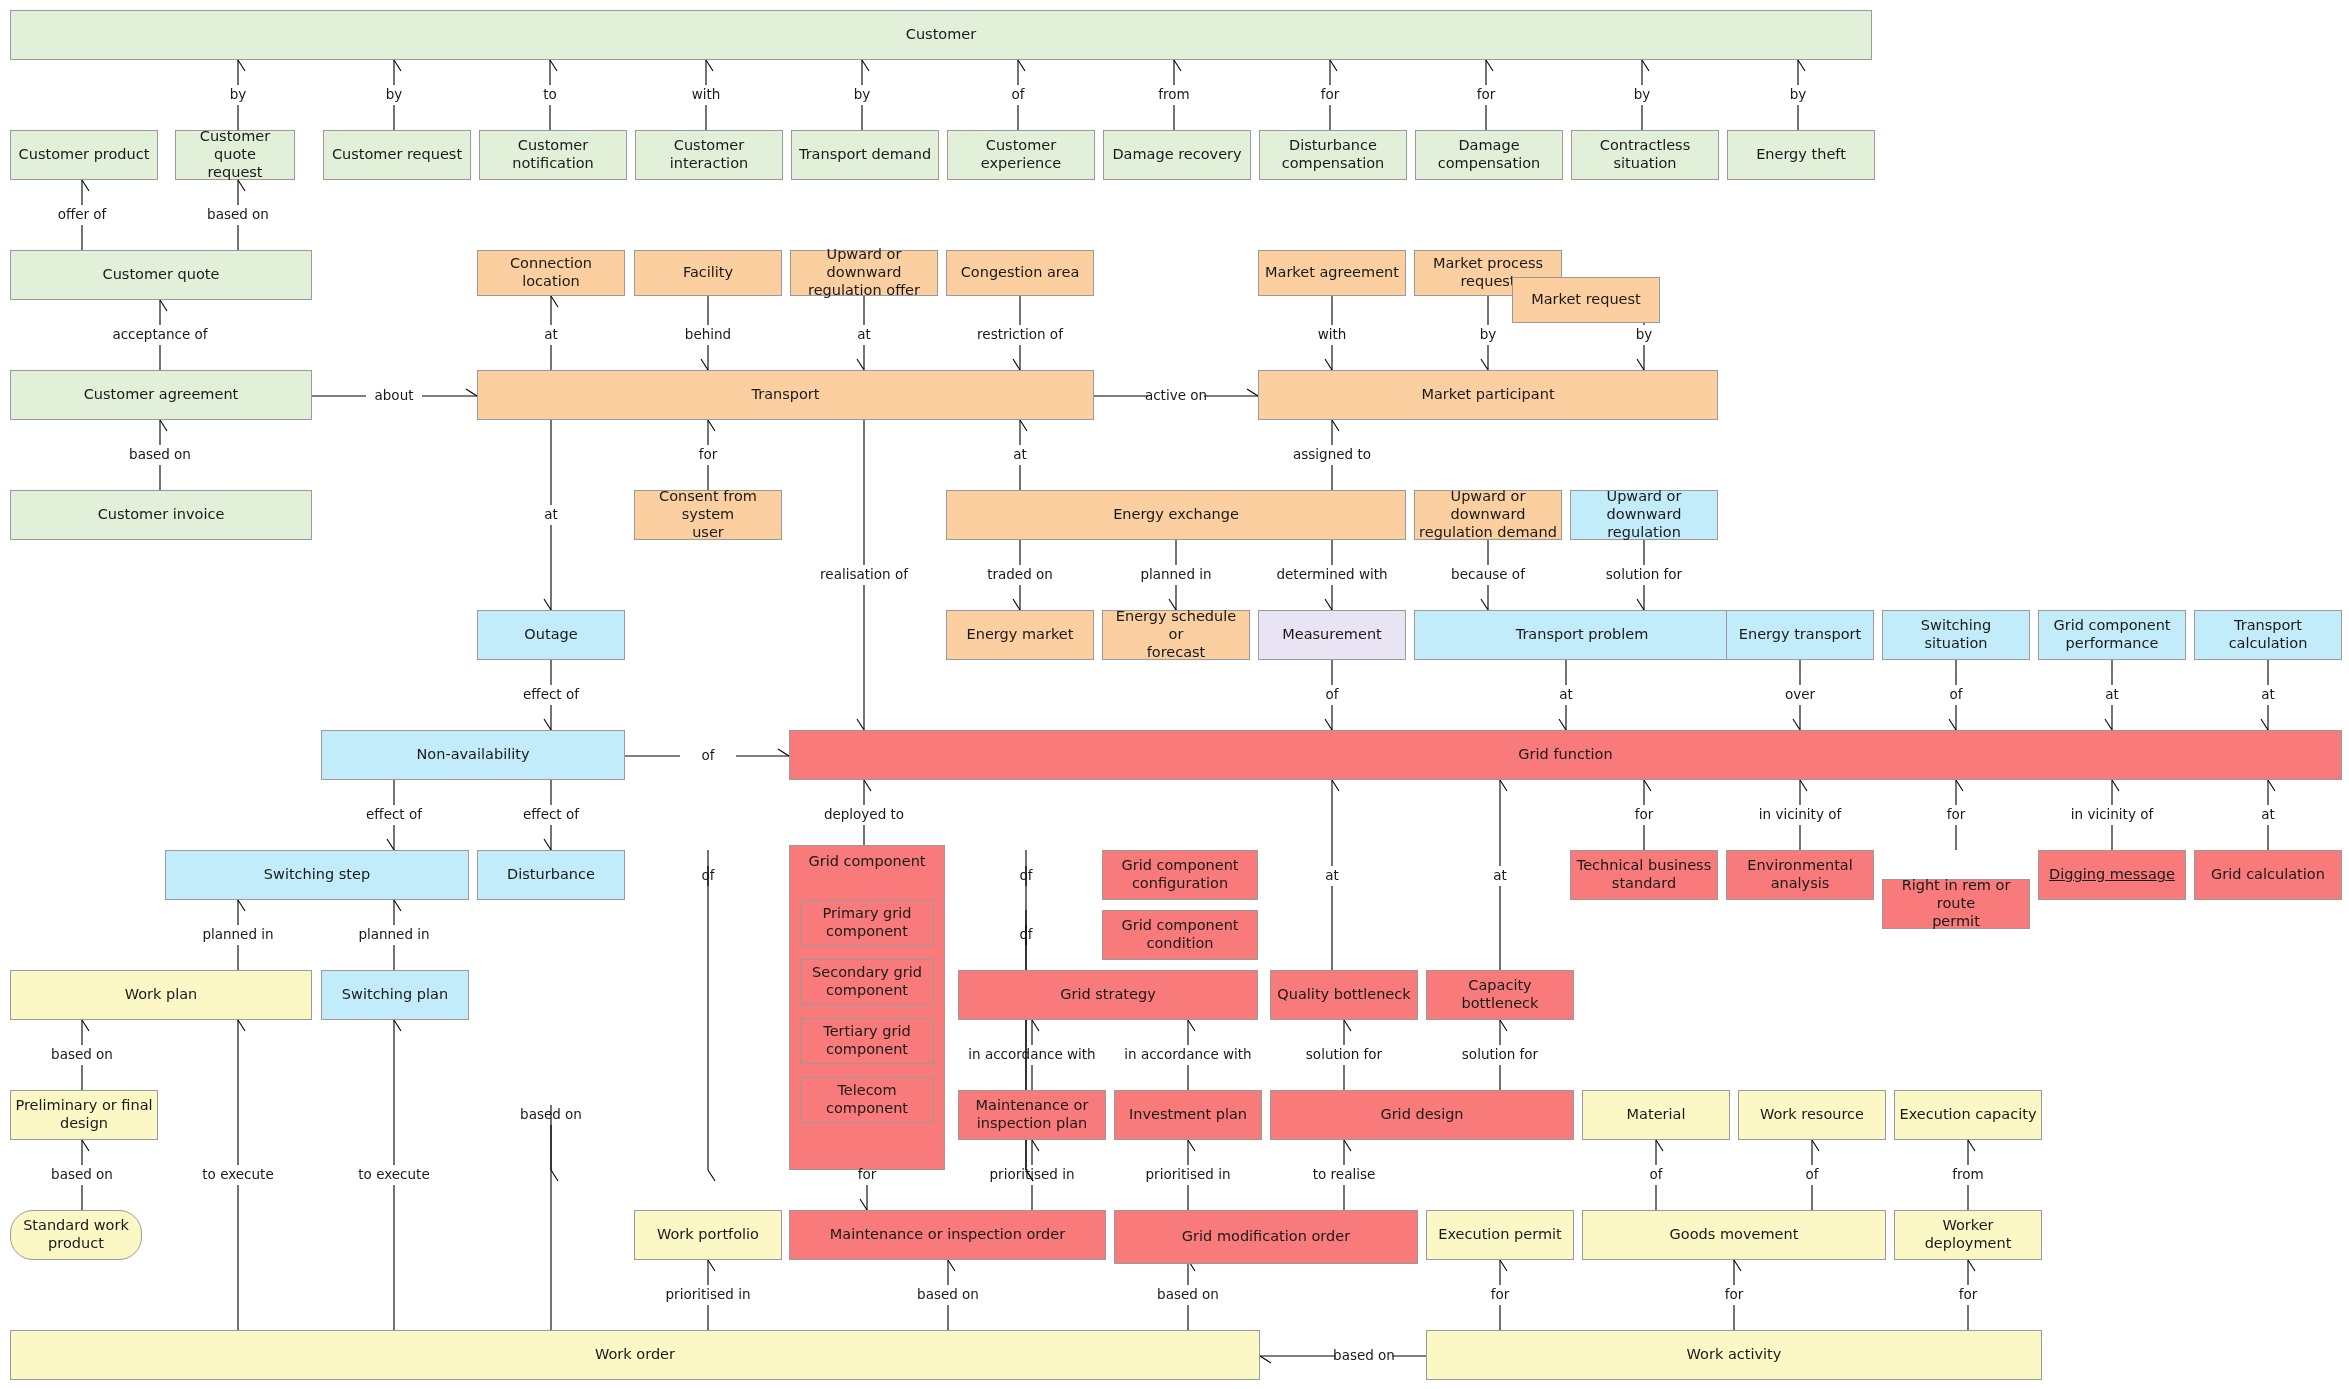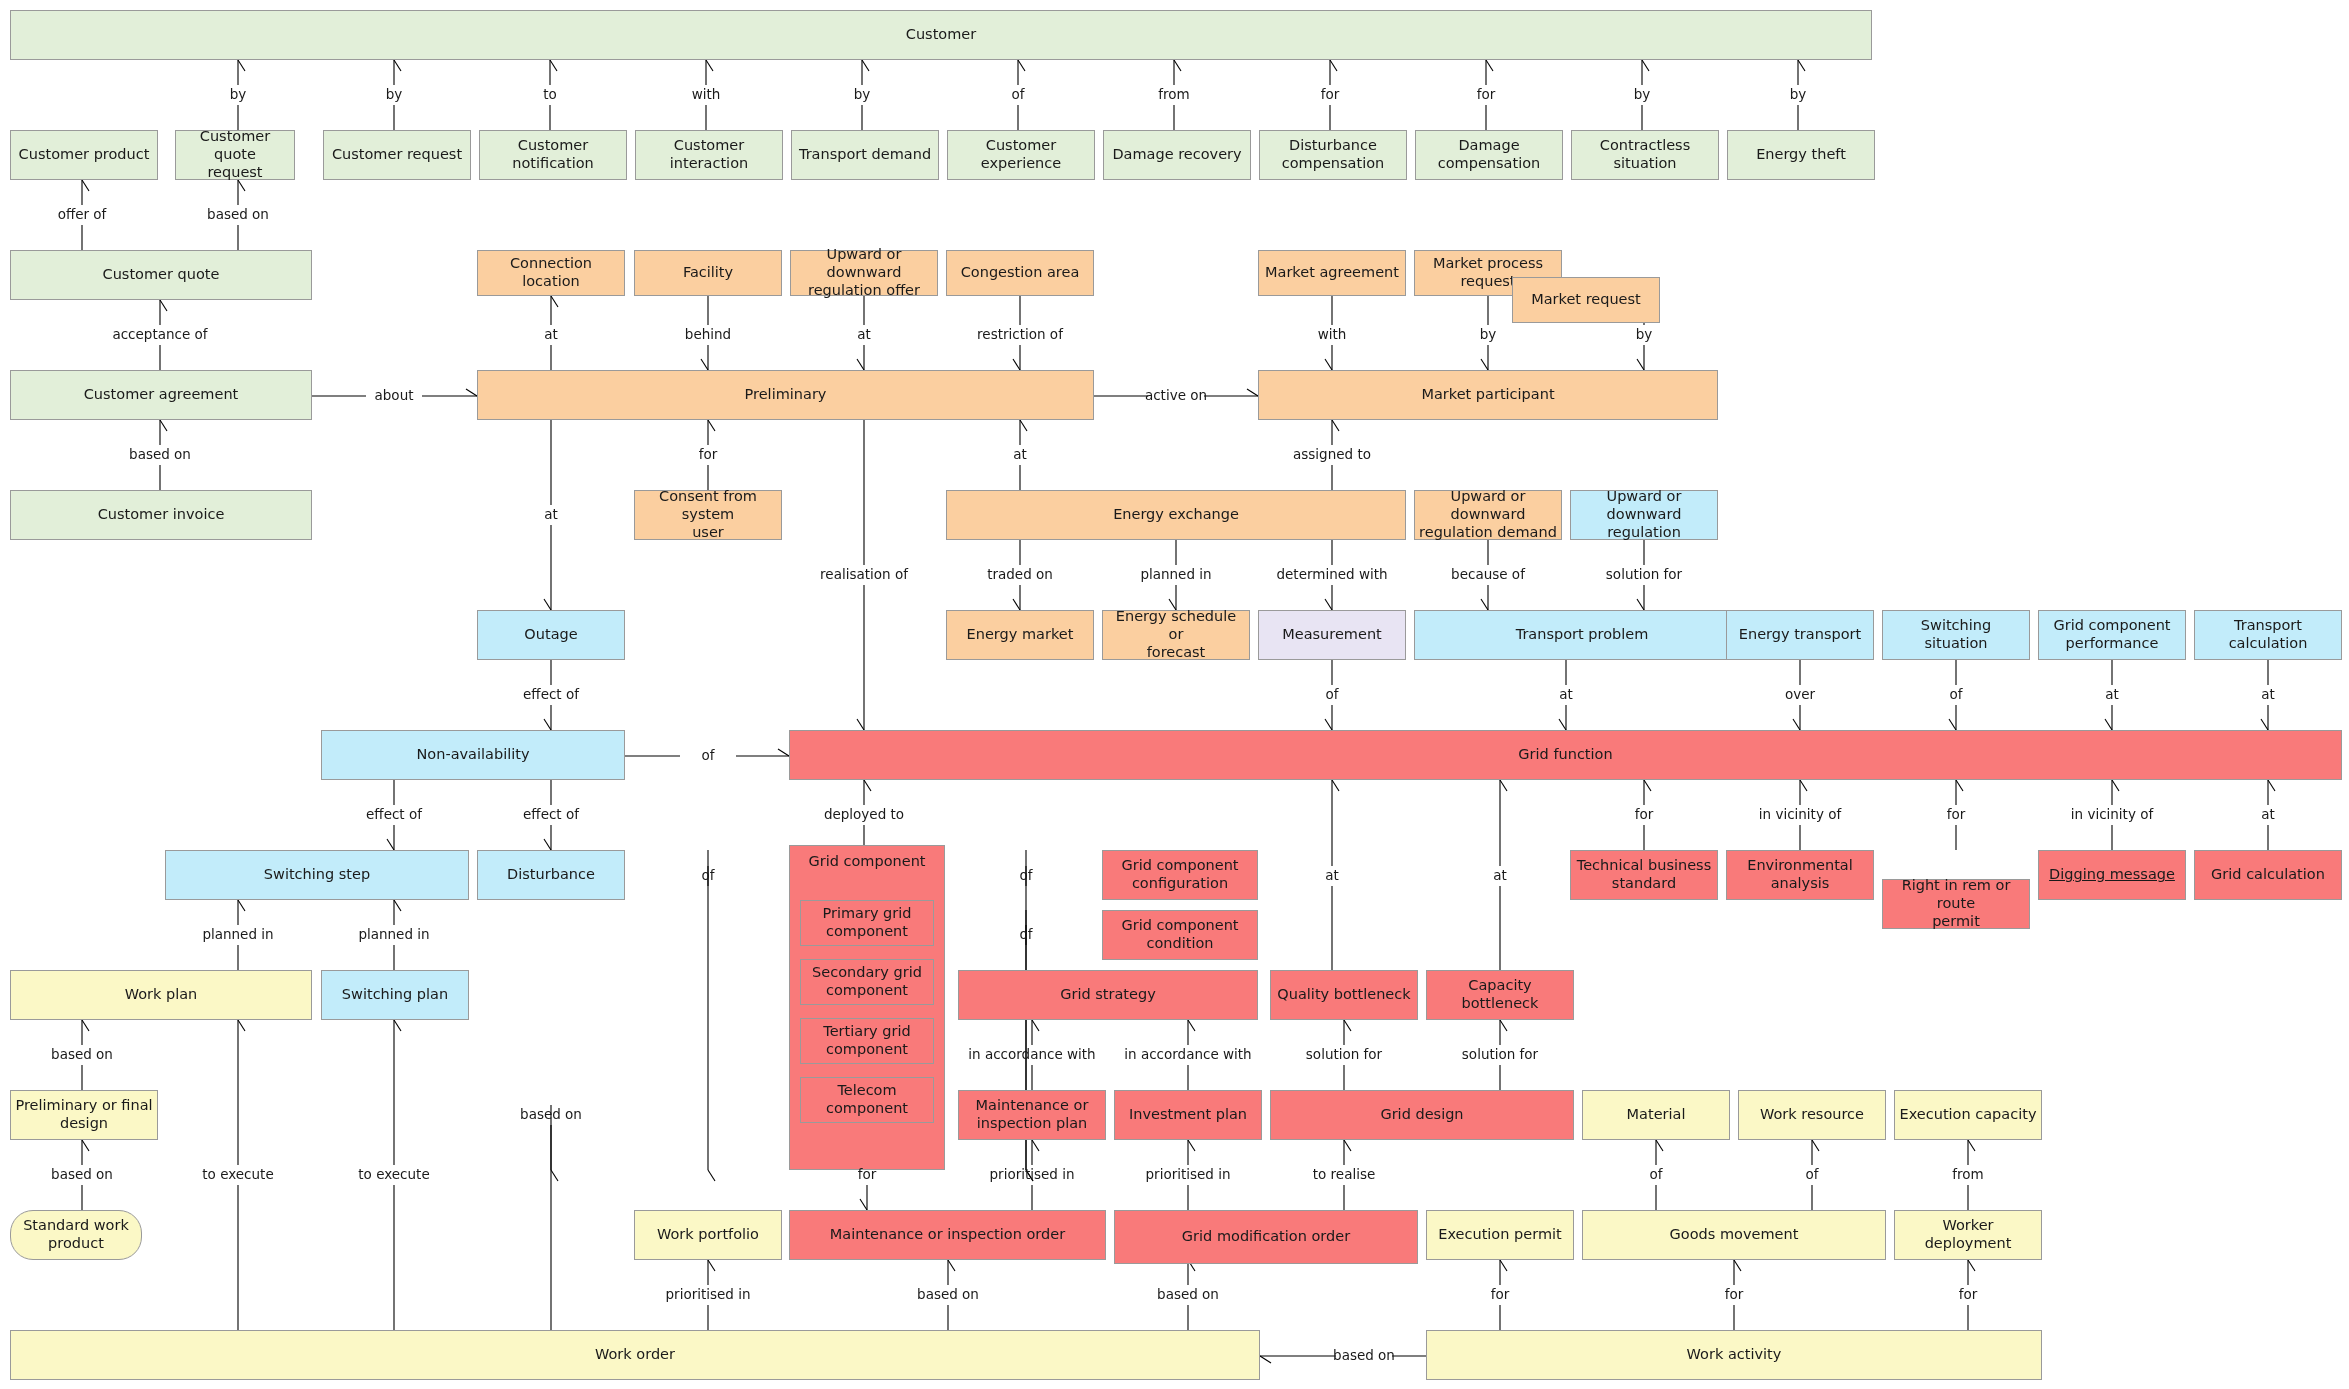--- a/index.html
+++ b/index.html
@@ -336,21 +336,21 @@
       <div class="node c-orange" style="left: 477px; top: 250px; width: 148px; height: 46px;">Connection location</div>
       <div class="node c-orange" style="left: 634px; top: 250px; width: 148px; height: 46px;">Facility</div>
       <div class="node c-orange" style="left: 790px; top: 250px; width: 148px; height: 46px;">Upward or downward
 regulation offer</div>
       <div class="node c-orange" style="left: 946px; top: 250px; width: 148px; height: 46px;">Congestion area</div>
       <div class="node c-orange" style="left: 1258px; top: 250px; width: 148px; height: 46px;">Market agreement</div>
       <div class="node c-orange" style="left: 1414px; top: 250px; width: 148px; height: 46px;">Market process
 request</div>
       <div class="node c-orange" style="left: 1512px; top: 250px; width: 148px; height: 46px; margin-top: 27px;">Market request</div>
       <div class="node c-green" style="left: 10px; top: 370px; width: 302px; height: 50px;">Customer agreement</div>
-      <div class="node c-orange" style="left: 477px; top: 370px; width: 617px; height: 50px;">Preliminary</div>
+      <div class="node c-orange" style="left: 477px; top: 370px; width: 617px; height: 50px;">Transport</div>
       <div class="node c-orange" style="left: 1258px; top: 370px; width: 460px; height: 50px;">Market participant</div>
       <div class="node c-green" style="left: 10px; top: 490px; width: 302px; height: 50px;">Customer invoice</div>
       <div class="node c-orange" style="left: 634px; top: 490px; width: 148px; height: 50px;">Consent from system
 user</div>
       <div class="node c-orange" style="left: 946px; top: 490px; width: 460px; height: 50px;">Energy exchange</div>
       <div class="node c-orange" style="left: 1414px; top: 490px; width: 148px; height: 50px;">Upward or downward
 regulation demand</div>
       <div class="node c-blue" style="left: 1570px; top: 490px; width: 148px; height: 50px;">Upward or downward
 regulation</div>
       <div class="node c-blue" style="left: 477px; top: 610px; width: 148px; height: 50px;">Outage</div>

